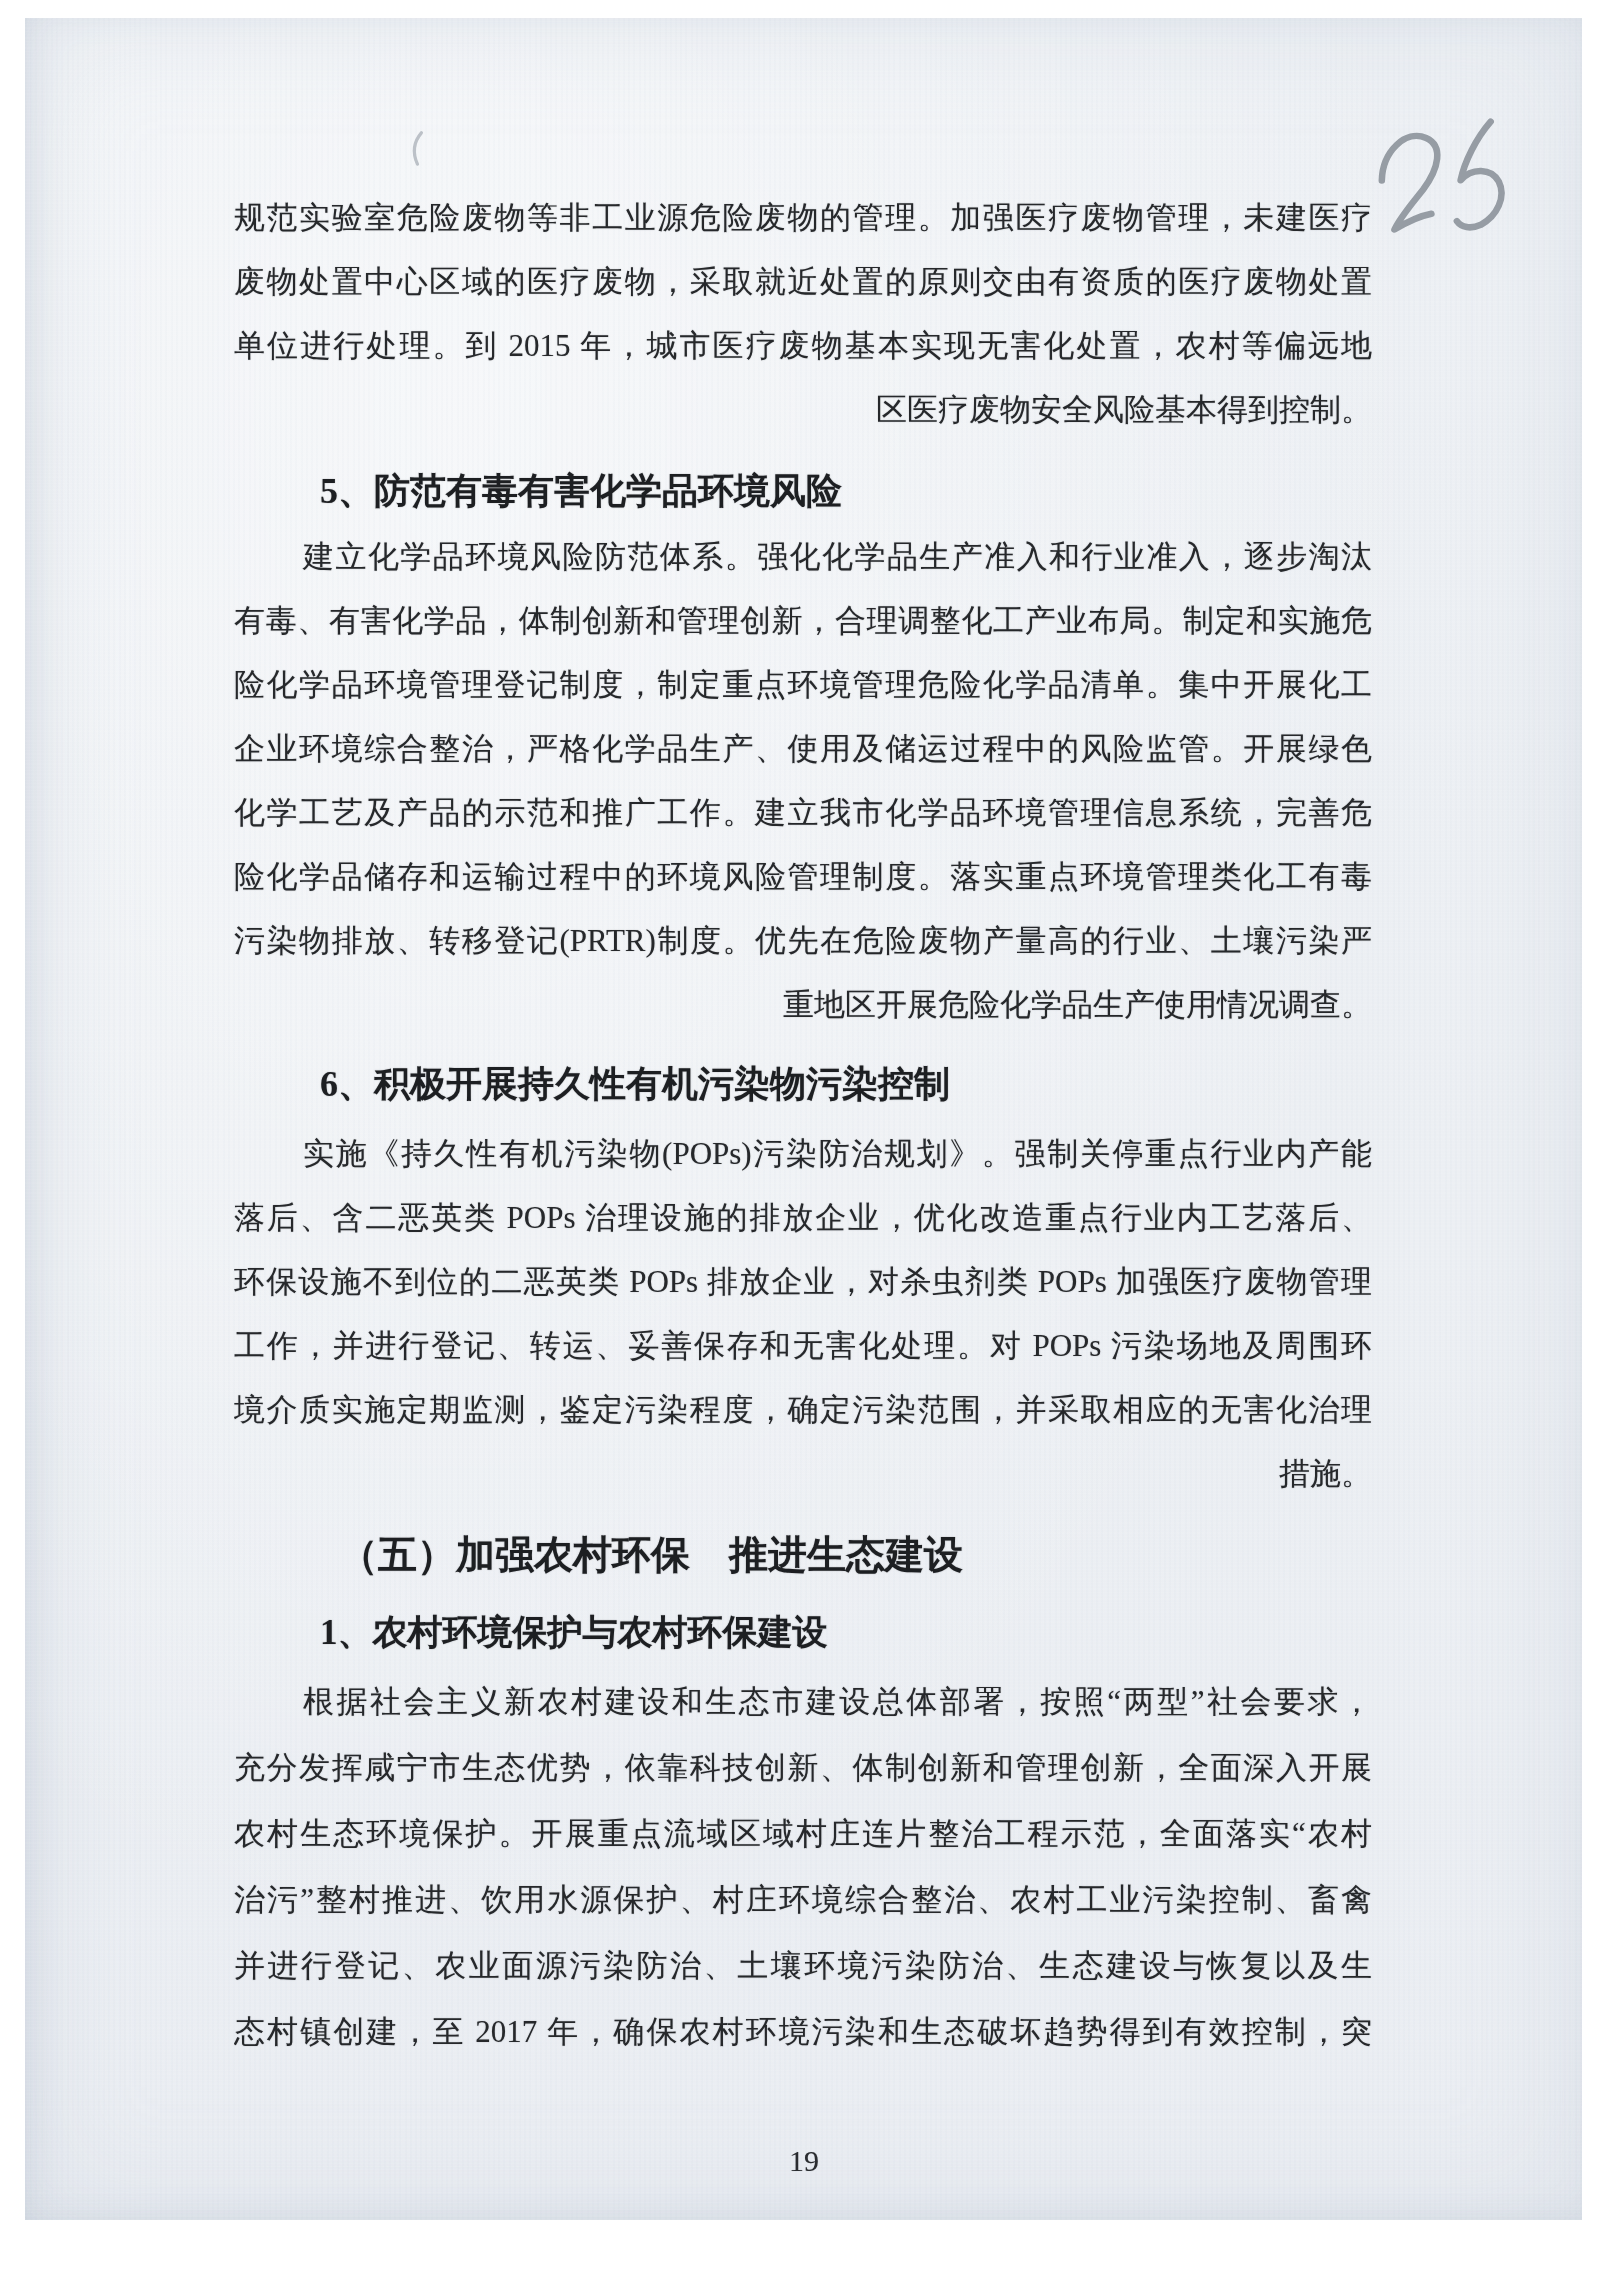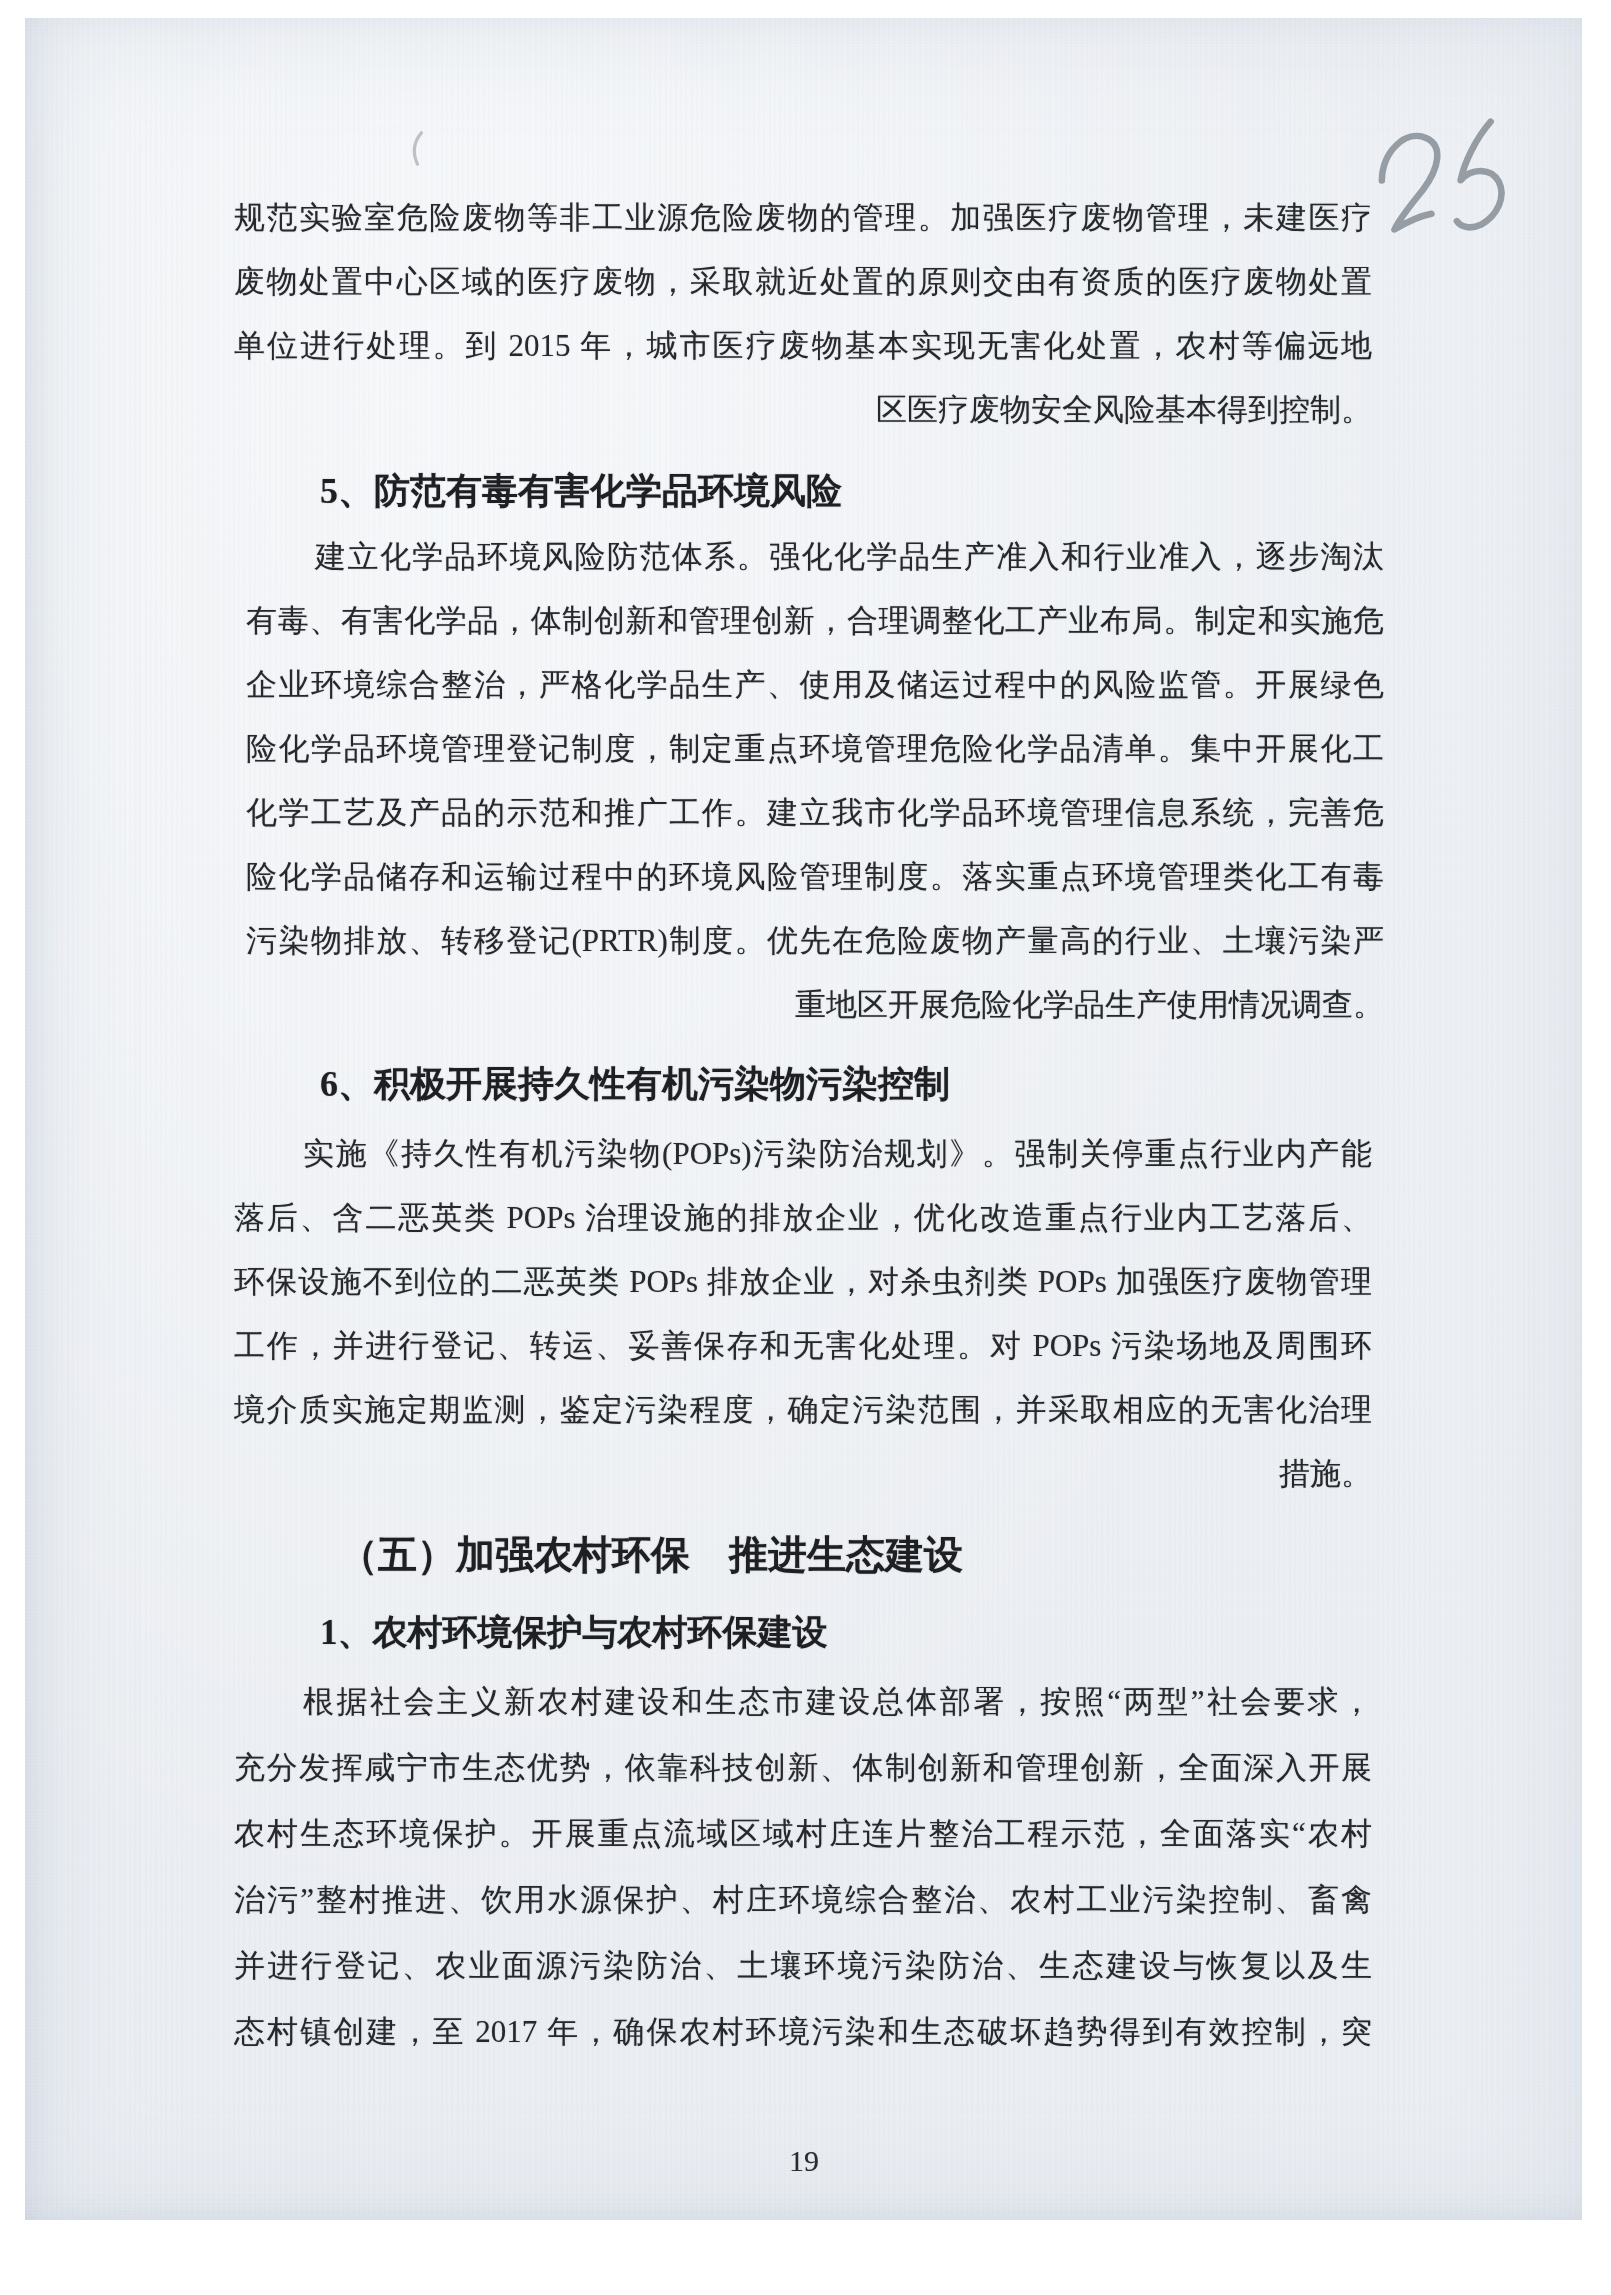--- a/index.html
+++ b/index.html
@@ -32,21 +32,21 @@
   }
 
   .content{position:absolute;left:0;top:0;width:1611px;height:1778px;text-decoration:underline;}
 
   
   .blk{position:absolute;color:#26282b;text-shadow:0 0 1.3px rgba(45,48,52,.32);}
   .p{left:234px;width:1138px;font-size:31px;}
   .lh97{line-height:64px;}
   .lh101{line-height:66px;}
   #blk-p1{top:186px;}
-  #blk-p2{top:525px;margin-left:12px;}
+  #blk-p2{top:525px;}
   #blk-p3{top:1122px;}
   #blk-p4{top:1669px;}
 
   .h{left:234px;width:1138px;margin:0;font-weight:700;color:#1d1f22;
      text-shadow:0 0 1.3px rgba(30,32,36,.38);}
   #blk-h5{top:468px;font-size:36px;line-height:47px;padding-left:86px;width:1051px;}
   #blk-h6{top:1061px;font-size:36px;line-height:47px;padding-left:86px;width:1051px;}
   #blk-h2five{top:1529px;font-size:39px;line-height:52px;padding-left:105px;width:1033px;}
   #blk-h1rural{top:1609px;font-size:35px;line-height:47px;padding-left:86px;width:1051px;}
 
@@ -90,22 +90,22 @@
         <div class="line">废物处置中心区域的医疗废物，采取就近处置的原则交由有资质的医疗废物处置</div>
         <div class="line">单位进行处理。到 2015 年，城市医疗废物基本实现无害化处置，农村等偏远地</div>
         <div class="line flush">区医疗废物安全风险基本得到控制。</div>
       </div>
 
     <h3 class="blk h" id="blk-h5">5、防范有毒有害化学品环境风险</h3>
 
     <div class="blk p lh97" id="blk-p2">
         <div class="line indent">建立化学品环境风险防范体系。强化化学品生产准入和行业准入，逐步淘汰</div>
         <div class="line">有毒、有害化学品，体制创新和管理创新，合理调整化工产业布局。制定和实施危</div>
+        <div class="line">险化学品环境管理登记制度，制定重点环境管理危险化学品清单。集中开展化工</div>
         <div class="line">企业环境综合整治，严格化学品生产、使用及储运过程中的风险监管。开展绿色</div>
-        <div class="line">险化学品环境管理登记制度，制定重点环境管理危险化学品清单。集中开展化工</div>
         <div class="line">化学工艺及产品的示范和推广工作。建立我市化学品环境管理信息系统，完善危</div>
         <div class="line">险化学品储存和运输过程中的环境风险管理制度。落实重点环境管理类化工有毒</div>
         <div class="line">污染物排放、转移登记(PRTR)制度。优先在危险废物产量高的行业、土壤污染严</div>
         <div class="line flush">重地区开展危险化学品生产使用情况调查。</div>
       </div>
 
     <h3 class="blk h" id="blk-h6">6、积极开展持久性有机污染物污染控制</h3>
 
     <div class="blk p lh97" id="blk-p3">
         <div class="line indent">实施《持久性有机污染物(POPs)污染防治规划》。强制关停重点行业内产能</div>

